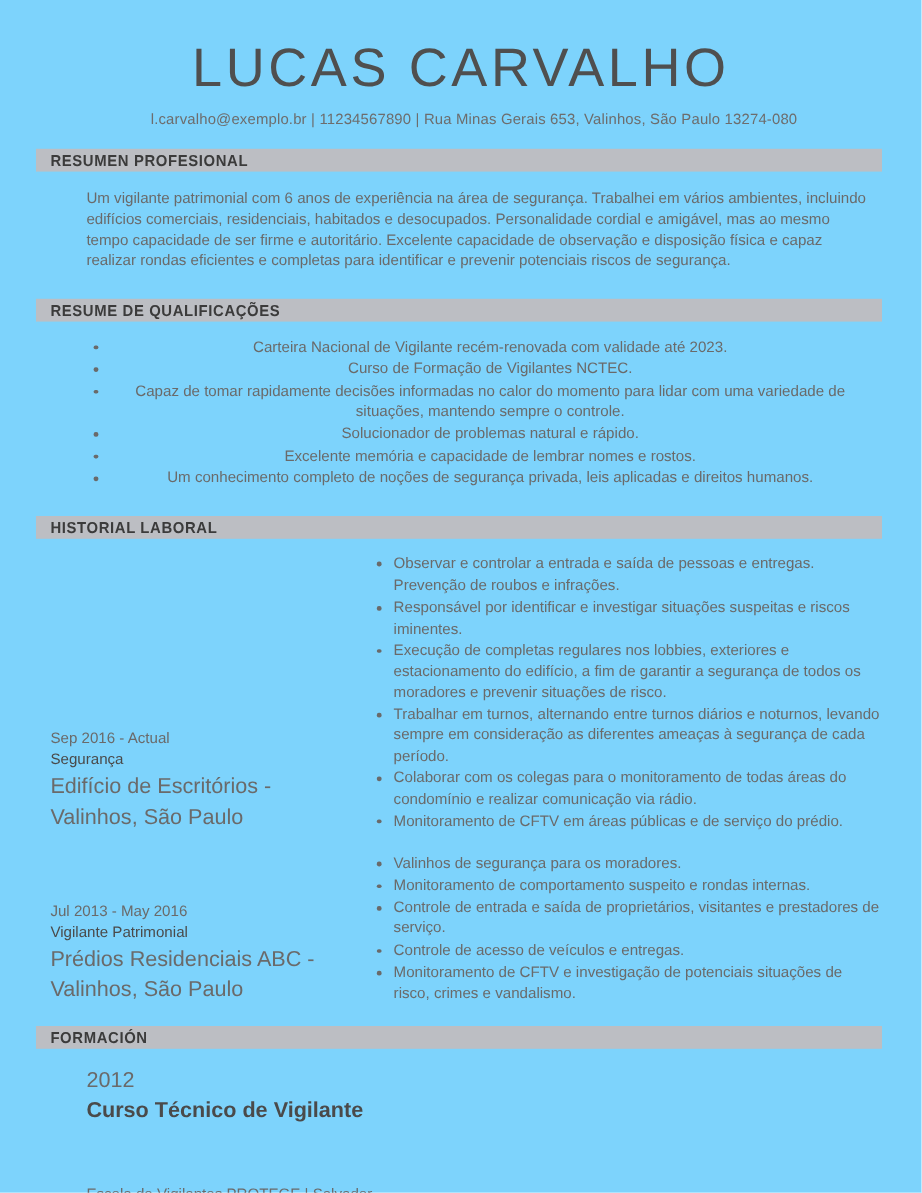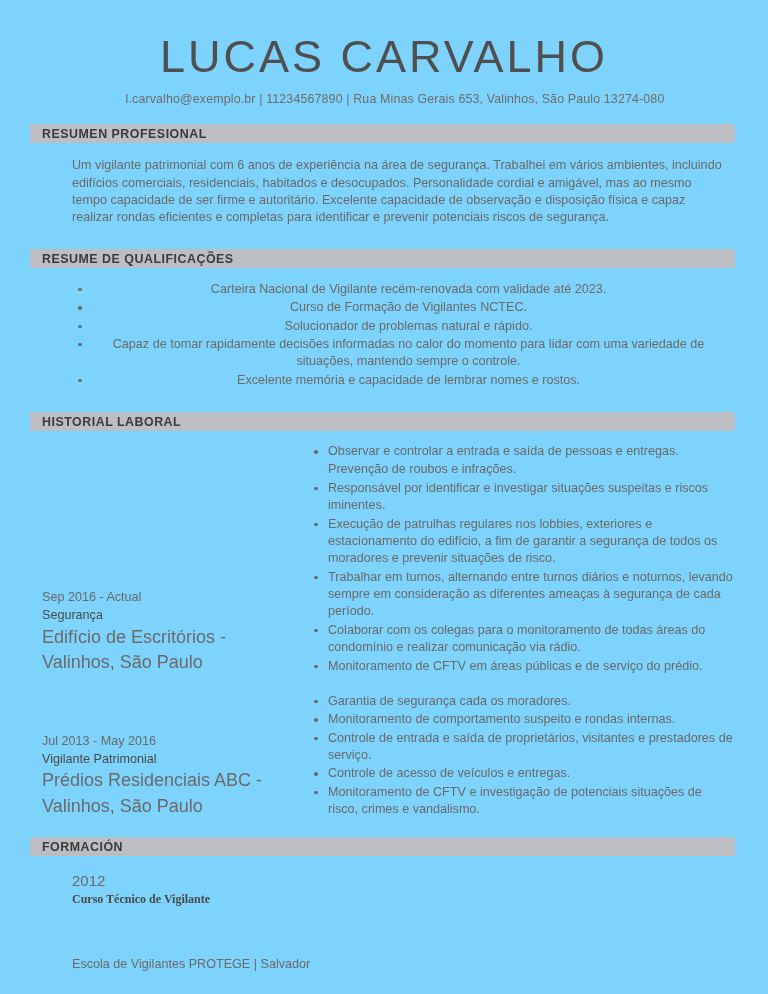--- a/index.html
+++ b/index.html
@@ -150,30 +150,29 @@
     font-size: 18px;
     color: #6a6a6a;
     line-height: 1.42;
   }
 
   
   .edu-wrap {
     margin: 14px 33px 0 72px;
   }
   .edu-year {
-    font-size: 15px;
+    font-size: 18px;
     color: #6a6a6a;
     line-height: 1.42;
   }
   .edu-degree {
-    font-size: 12px;
+    font-size: 18px;
     font-weight: bold;
     color: #4a4a4a;
     line-height: 1.42;
-    font-family: Liberation Serif, serif;
   }
   .edu-school {
     font-size: 12.6px;
     color: #6a6a6a;
     line-height: 1.42;
     margin-top: 48px;
   }
 
   .gap-before-bar { height: 18px; }
   .gap-before-bar-lg { height: 22px; }
@@ -197,23 +196,24 @@
   </div>
 
   <div class="gap-before-bar-lg"></div>
   <div class="section-bar">
     <span class="section-title">RESUME DE QUALIFICAÇÕES</span>
   </div>
   <div class="quals-wrap">
     <ul class="bullets">
       <li>Carteira Nacional de Vigilante recém-renovada com validade até 2023.</li>
       <li>Curso de Formação de Vigilantes NCTEC.</li>
+      <li>Capaz de tomar rapidamente decisões informadas no calor do momento para lidar com uma variedade de situações, mantendo sempre o controle.</li>
       <li>Solucionador de problemas natural e rápido.</li>
-      <li>Capaz de tomar rapidamente decisões informadas no calor do momento para lidar com uma variedade de situações, mantendo sempre o controle.</li>
       <li>Excelente memória e capacidade de lembrar nomes e rostos.</li>
+      <li>Um conhecimento completo de noções de segurança privada, leis aplicadas e direitos humanos.</li>
     </ul>
   </div>
 
   <div class="gap-before-bar-lg"></div>
   <div class="section-bar">
     <span class="section-title">HISTORIAL LABORAL</span>
   </div>
 
   <div class="exp-wrap">
 
@@ -221,37 +221,37 @@
       <div class="exp-left">
         <div class="exp-dates">Sep 2016 - Actual</div>
         <div class="exp-role">Segurança</div>
         <div class="exp-org">Edifício de Escritórios - Valinhos, São Paulo</div>
       </div>
       <div class="exp-right">
         <ul class="bullets">
           <li>Observar e controlar a entrada e saída de pessoas e entregas.</li>
           <li class="no-bullet">Prevenção de roubos e infrações.</li>
           <li>Responsável por identificar e investigar situações suspeitas e riscos iminentes.</li>
-          <li>Execução de patrulhas regulares nos lobbies, exteriores e estacionamento do edifício, a fim de garantir a segurança de todos os moradores e prevenir situações de risco.</li>
+          <li>Execução de completas regulares nos lobbies, exteriores e estacionamento do edifício, a fim de garantir a segurança de todos os moradores e prevenir situações de risco.</li>
           <li>Trabalhar em turnos, alternando entre turnos diários e noturnos, levando sempre em consideração as diferentes ameaças à segurança de cada período.</li>
           <li>Colaborar com os colegas para o monitoramento de todas áreas do condomínio e realizar comunicação via rádio.</li>
           <li>Monitoramento de CFTV em áreas públicas e de serviço do prédio.</li>
         </ul>
       </div>
     </div>
 
     <div class="exp-entry">
       <div class="exp-left">
         <div class="exp-dates">Jul 2013 - May 2016</div>
         <div class="exp-role">Vigilante Patrimonial</div>
         <div class="exp-org">Prédios Residenciais ABC - Valinhos, São Paulo</div>
       </div>
       <div class="exp-right">
         <ul class="bullets">
-          <li>Garantia de segurança cada os moradores.</li>
+          <li>Valinhos de segurança para os moradores.</li>
           <li>Monitoramento de comportamento suspeito e rondas internas.</li>
           <li>Controle de entrada e saída de proprietários, visitantes e prestadores de serviço.</li>
           <li>Controle de acesso de veículos e entregas.</li>
           <li>Monitoramento de CFTV e investigação de potenciais situações de risco, crimes e vandalismo.</li>
         </ul>
       </div>
     </div>
 
   </div>
 

